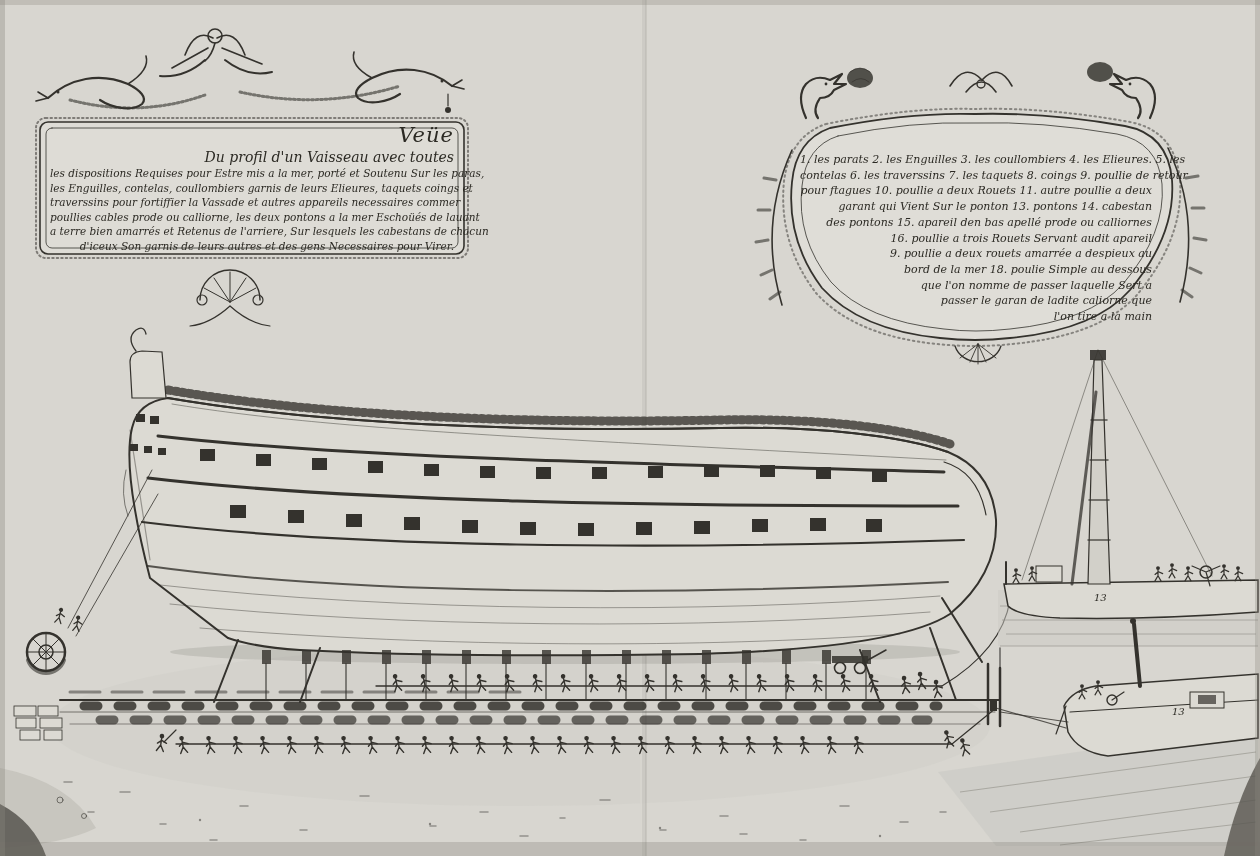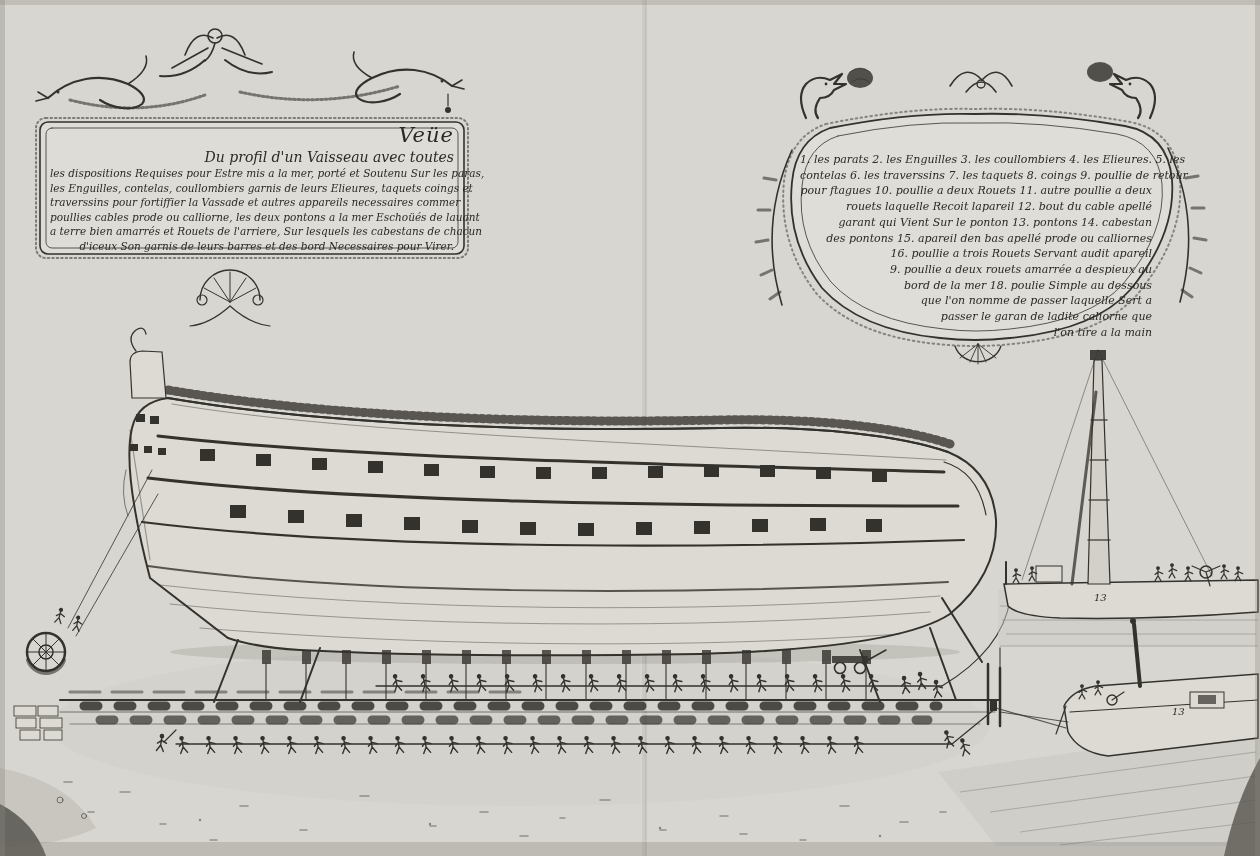--- a/index.html
+++ b/index.html
@@ -404,29 +404,28 @@
 
 </svg>
 
 <div class="cartouche-text lc">
   <div class="t1">Veüe</div>
   <div class="t2">Du profil d'un Vaisseau avec toutes</div>
   <div class="ln">les dispositions Requises pour Estre mis a la mer, porté et Soutenu Sur les paras,</div>
   <div class="ln">les Enguilles, contelas, coullombiers garnis de leurs Elieures, taquets coings et</div>
   <div class="ln">traverssins pour fortiffier la Vassade et autres appareils necessaires commer</div>
   <div class="ln">poullies cables prode ou calliorne, les deux pontons a la mer Eschoüés de lauant</div>
-  <div class="ln">a terre bien amarrés et Rouets de l'arriere, Sur lesquels les cabestans de chacun</div>
-  <div class="ln">d'iceux Son garnis de leurs barres et des bord Necessaires pour Virer.</div>
+  <div class="ln">a terre bien amarrés et Retenus de l'arriere, Sur lesquels les cabestans de chacun</div>
+  <div class="ln">d'iceux Son garnis de leurs autres et des gens Necessaires pour Virer.</div>
 </div>
 
 <div class="cartouche-text rc">
   <div class="ln">1. les parats 2. les Enguilles 3. les coullombiers 4. les Elieures. 5. les</div>
   <div class="ln">contelas 6. les traverssins 7. les taquets 8. coings 9. poullie de retour</div>
   <div class="ln">pour ftagues 10. poullie a deux Rouets 11. autre poullie a deux</div>
-  <div class="ln">rouets laquelle Recoit lapareil 12. bout du cable apellé</div>
   <div class="ln">garant qui Vient Sur le ponton 13. pontons 14. cabestan</div>
   <div class="ln">des pontons 15. apareil den bas apellé prode ou calliornes</div>
   <div class="ln">16. poullie a trois Rouets Servant audit apareil</div>
   <div class="ln">9. poullie a deux rouets amarrée a despieux au</div>
   <div class="ln">bord de la mer 18. poulie Simple au dessous</div>
   <div class="ln">que l'on nomme de passer laquelle Sert a</div>
   <div class="ln">passer le garan de ladite caliorne que</div>
   <div class="ln">l'on tire a la main</div>
 </div>
 

